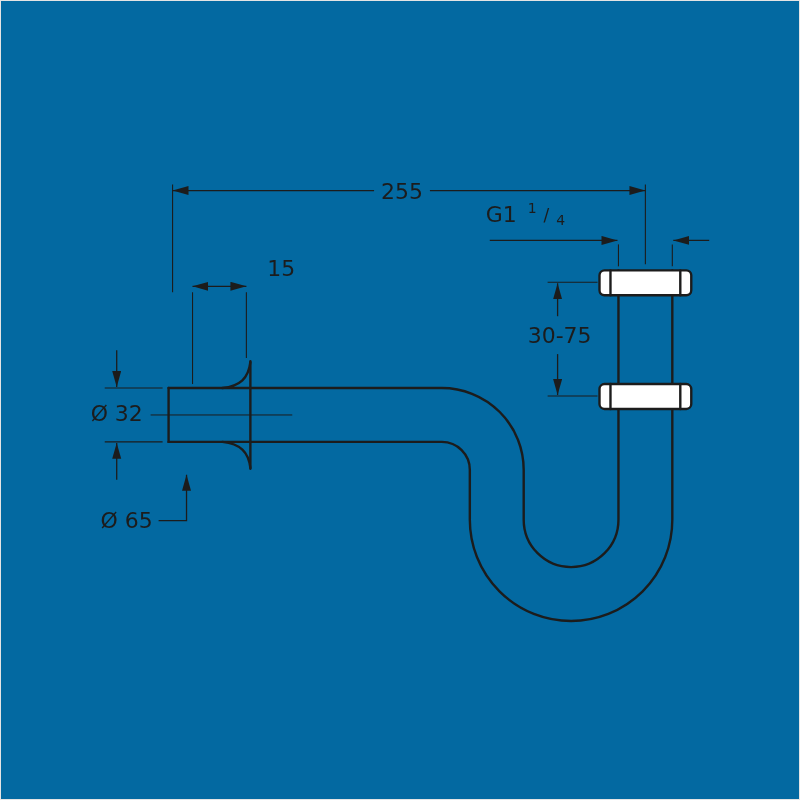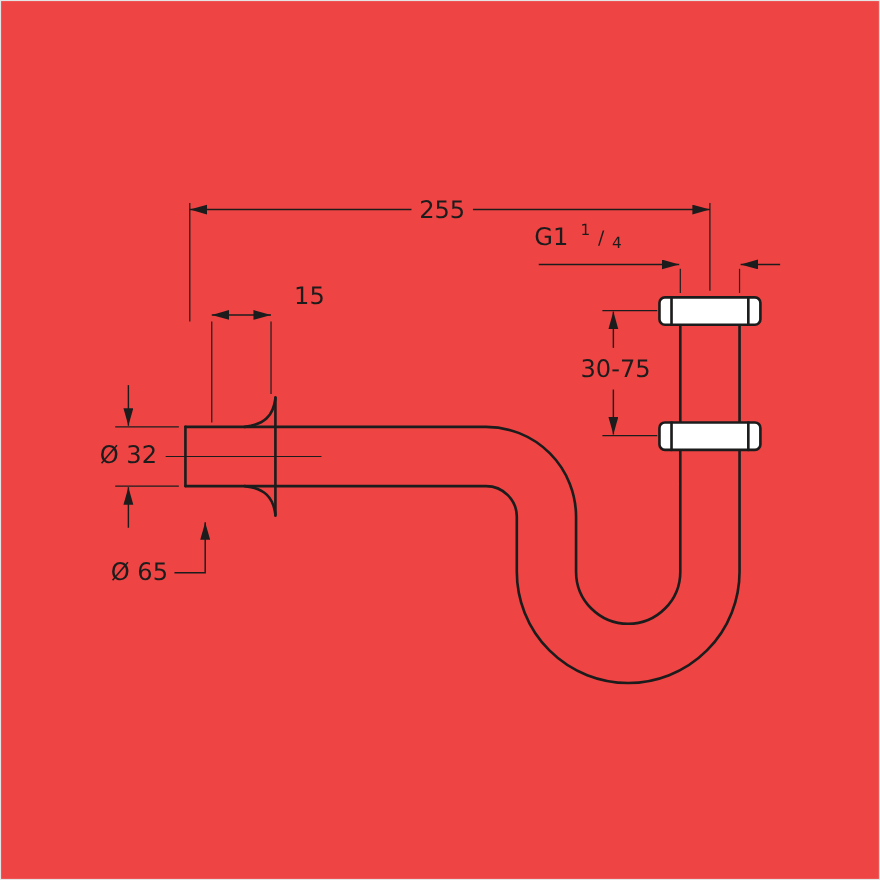--- a/index.html
+++ b/index.html
@@ -5,21 +5,21 @@
   html, body {
     margin: 0;
     padding: 0;
     background: #ffffff;
     font-family: "DejaVu Sans", "Liberation Sans", sans-serif;
   }
   .canvas {
     position: relative;
     width: 798px;
     height: 798px;
-    background: #ef4444;
+    background: #0369a1;
     border: 1px solid #e4e4e4;
     overflow: hidden;
   }
   svg text {
     fill: #1c1c1c;
     font-family: "DejaVu Sans", "Liberation Sans", sans-serif;
   }
   .pipe {
     fill: none;
     stroke: #1c1c1c;

